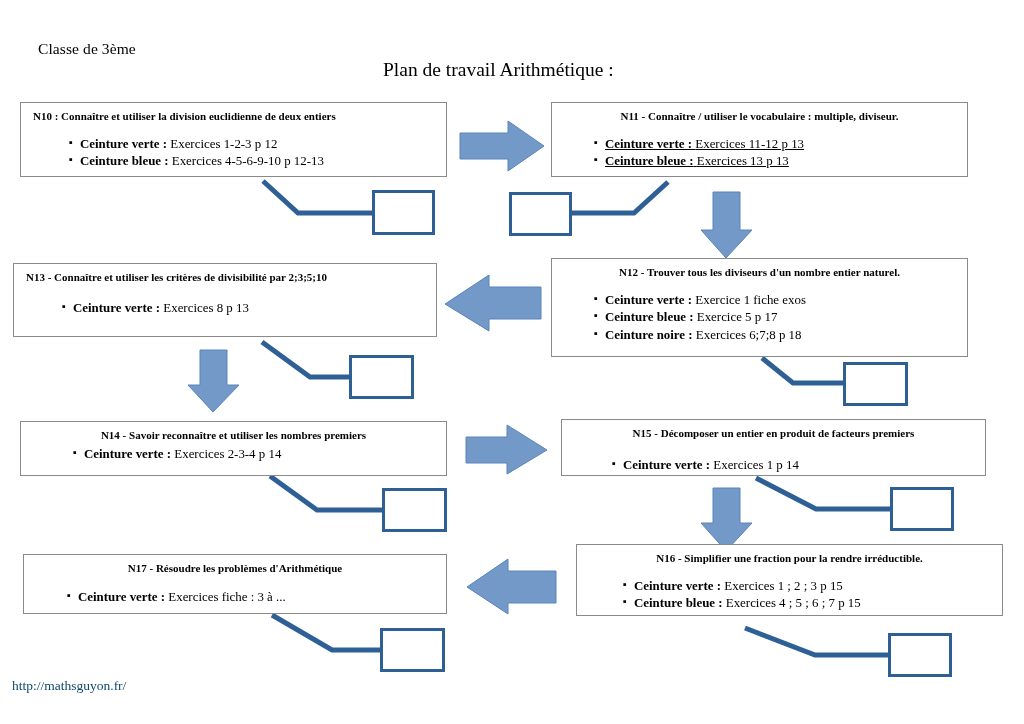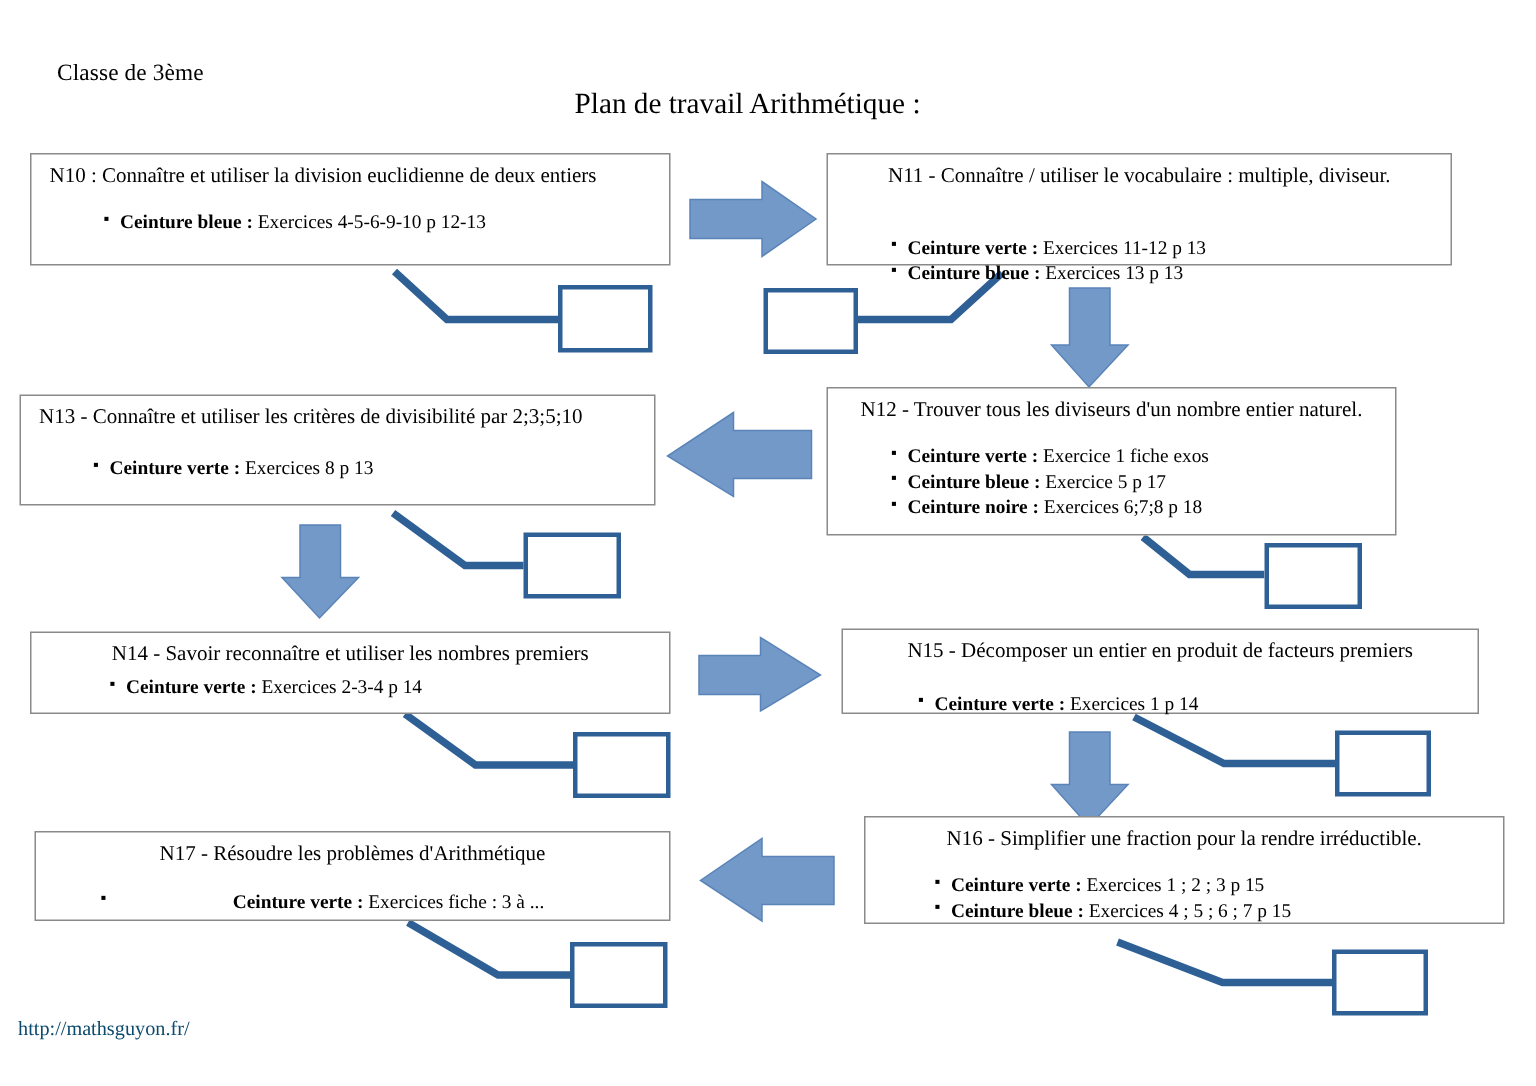--- a/index.html
+++ b/index.html
@@ -51,22 +51,22 @@
   }
 
   .node {
     position: absolute;
     box-sizing: border-box;
     border: 1px solid #8a8a8a;
     background: #ffffff;
     padding: 7px 6px 8px 6px;
   }
   .node-title {
-    font-weight: normal;
-    font-size: 14px;
+    font-weight: bold;
+    font-size: 11px;
     line-height: 1.2;
     white-space: nowrap;
   }
   .node-title.center { text-align: center; }
   .node-title.left   { text-align: left; padding-left: 6px; }
 
   .belt-list {
     margin: 0;
     padding: 0;
     list-style: none;
@@ -134,41 +134,45 @@
     <polygon points="556,571 508,571 508,559 467,587 508,614 508,603 556,603" fill="#7399c8" stroke="#5a84b8" stroke-width="1"></polygon>
   </svg>
 
   <div class="classe-label">Classe de 3ème</div>
   <div class="main-title">Plan de travail Arithmétique :</div>
 
   <div class="node" style="left:20px; top:102px; width:427px; height:75px;">
     <div class="node-title left">N10 : Connaître et utiliser la division euclidienne de deux entiers</div>
     <ul class="belt-list" style="margin-top:13px; margin-left:42px;">
       <li class="belt-item">
+        <span class="belt-name">Ceinture verte :</span>
+        <span class="belt-ex">Exercices 1-2-3 p 12</span>
+      </li>
+      <li class="belt-item">
         <span class="belt-name">Ceinture bleue :</span>
         <span class="belt-ex">Exercices 4-5-6-9-10 p 12-13</span>
       </li>
     </ul>
   </div>
 
   <div class="node" style="left:551px; top:102px; width:417px; height:75px;">
     <div class="node-title center">N11 - Connaître / utiliser le vocabulaire : multiple, diviseur.</div>
-    <ul class="belt-list" style="margin-top:30px; margin-left:36px;">
+    <ul class="belt-list" style="margin-top:13px; margin-left:36px;text-decoration:underline;">
       <li class="belt-item">
         <span class="belt-name">Ceinture verte :</span>
         <span class="belt-ex"> Exercices 11-12 p 13</span>
       </li>
       <li class="belt-item">
         <span class="belt-name">Ceinture bleue :</span>
         <span class="belt-ex"> Exercices 13 p 13</span>
       </li>
     </ul>
   </div>
 
-  <div class="node" style="left:551px; top:258px; width:380px; height:99px;">
+  <div class="node" style="left:551px; top:258px; width:417px; height:99px;">
     <div class="node-title center">N12 - Trouver tous les diviseurs d'un nombre entier naturel.</div>
     <ul class="belt-list" style="margin-top:13px; margin-left:36px;">
       <li class="belt-item">
         <span class="belt-name">Ceinture verte :</span>
         <span class="belt-ex">Exercice 1 fiche exos</span>
       </li>
       <li class="belt-item">
         <span class="belt-name">Ceinture bleue :</span>
         <span class="belt-ex">Exercice 5 p 17</span>
       </li>
@@ -218,21 +222,21 @@
       </li>
       <li class="belt-item">
         <span class="belt-name">Ceinture bleue :</span>
         <span class="belt-ex">Exercices 4 ; 5 ; 6 ; 7 p 15</span>
       </li>
     </ul>
   </div>
 
   <div class="node" style="left:23px; top:554px; width:424px; height:60px;">
     <div class="node-title center">N17 - Résoudre les problèmes d'Arithmétique</div>
-    <ul class="belt-list" style="margin-top:14px; margin-left:37px;text-align:center;">
+    <ul class="belt-list" style="margin-top:14px; margin-left:37px;">
       <li class="belt-item">
         <span class="belt-name">Ceinture verte :</span>
         <span class="belt-ex">Exercices fiche : 3 à ...</span>
       </li>
     </ul>
   </div>
 
   <div class="callout-box" style="left:372px; top:190px; width:63px; height:45px;"></div>
   <div class="callout-box" style="left:509px; top:192px; width:63px; height:44px;"></div>
   <div class="callout-box" style="left:349px; top:355px; width:65px; height:44px;"></div>

